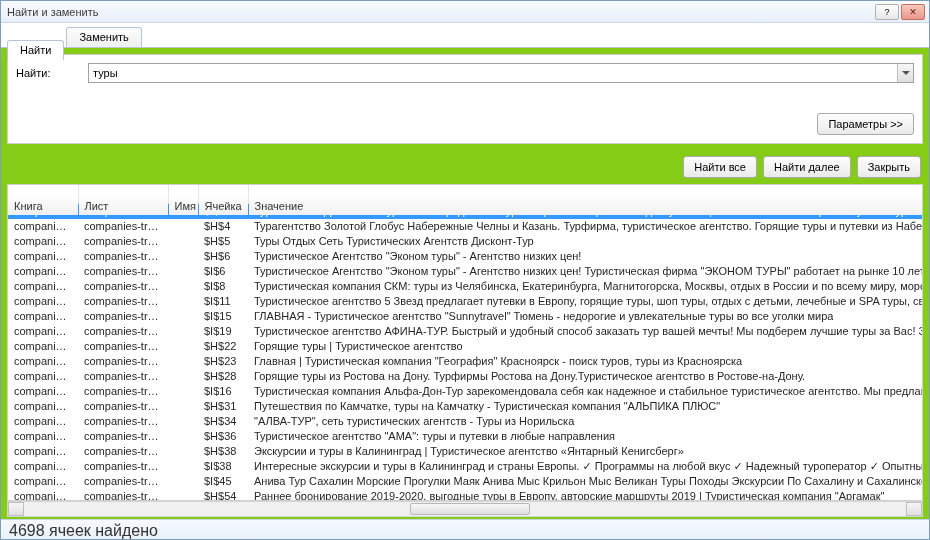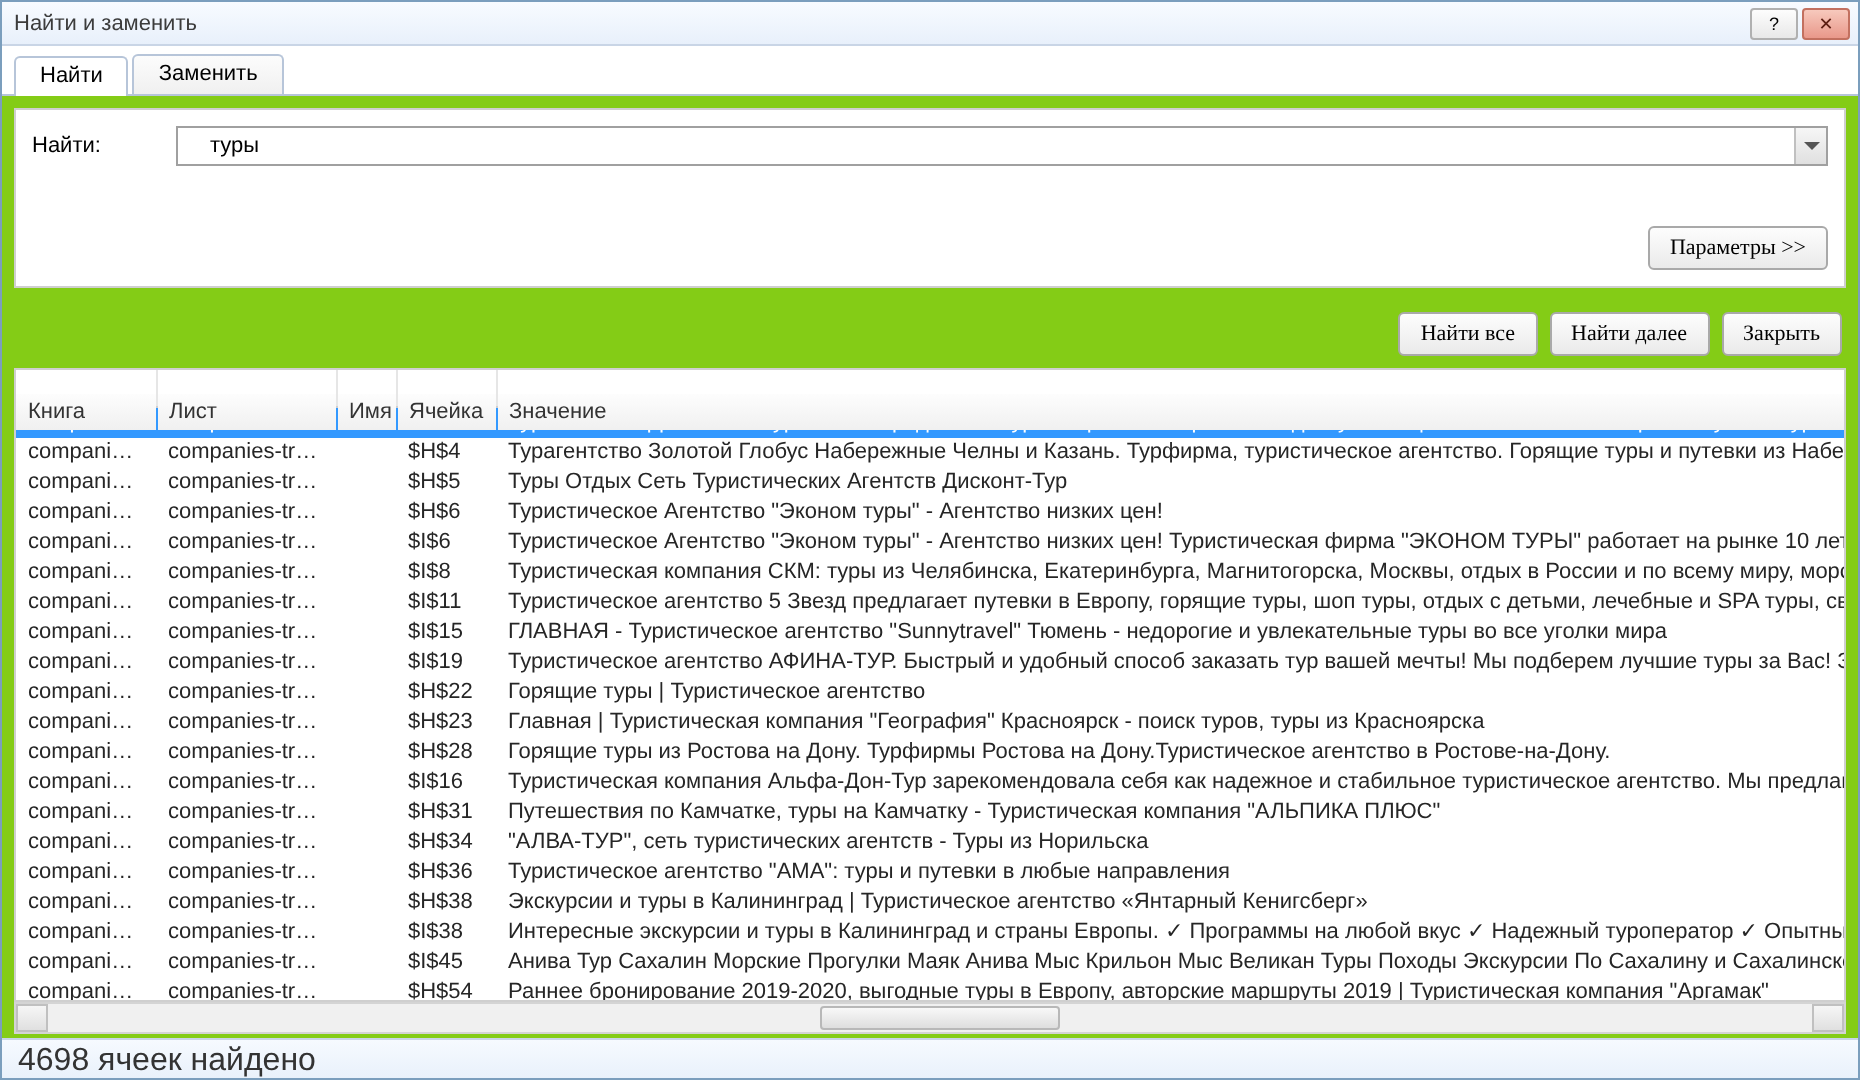--- a/index.html
+++ b/index.html
@@ -46,50 +46,49 @@
     border: 1px solid #b7c5d9;
     border-bottom: none;
     background: linear-gradient(#fcfcfc,#f0f0f0);
     margin-right: 2px;
     border-radius: 3px 3px 0 0;
     cursor:default;
   }
   .tab.active {
     background: #fff;
     position:relative;
-    top:1px;
+    top:13px;
     font-weight: normal;
   }
   .panel {
     margin: 6px;
     border: 1px solid #cfcfcf;
     background:#fff;
     padding: 8px;
   }
   .searchrow {
     display:flex; align-items:center; gap:16px; margin-bottom: 30px;
   }
   .searchrow label { width: 56px; }
   .combo {
     flex:1; display:flex;
     border:1px solid #a0a0a0;
     height:20px;
     background:#fff;
-    padding-left:12px;
   }
   .combo input { flex:1; border:none; padding:1px 4px; font-family:inherit; font-size:11px; outline:none;}
   .combo .dd { width:16px; background: linear-gradient(#f6f6f6,#e0e0e0); border-left:1px solid #c0c0c0; display:flex; align-items:center; justify-content:center;}
   .combo .dd::after { content:""; border:4px solid transparent; border-top-color:#555; margin-top:3px;}
   .paramrow { display:flex; justify-content:flex-end; }
   .btn {
     padding: 2px 10px;
     border: 1px solid #a9a9a9;
     background: linear-gradient(#fdfdfd,#eaeaea);
     border-radius: 3px;
-    font-family:Liberation Serif, serif; font-size:11px;
+    font-family:Liberation Sans, sans-serif; font-size:11px;
     cursor:default;
     height:22px;
   }
   .buttonbar {
     display:flex; justify-content:flex-end; gap:6px;
     padding: 6px 8px;
   }
   .grid-wrap {
     flex:1; margin: 0 6px 0 6px;
     border:1px solid #cfcfcf;

